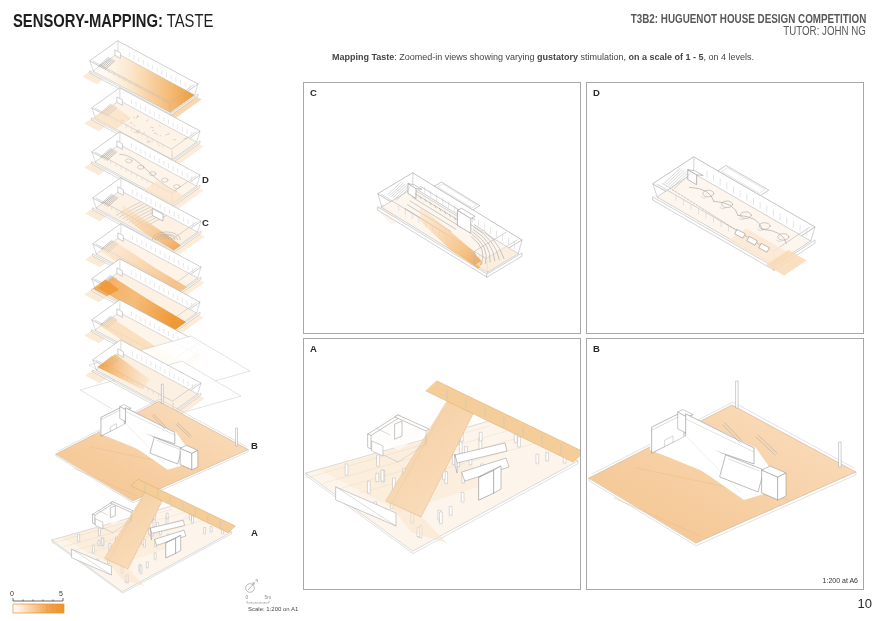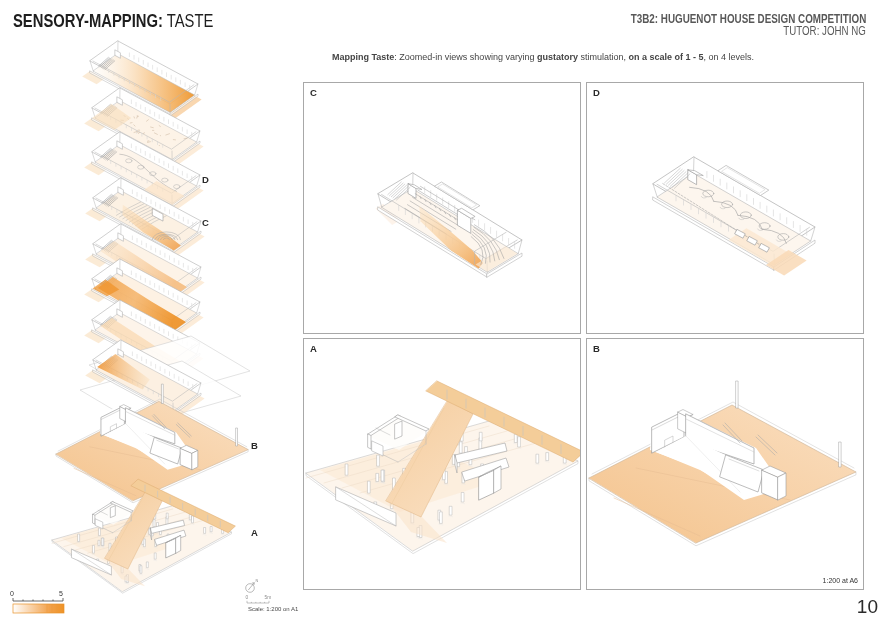--- a/index.html
+++ b/index.html
@@ -589,17 +589,17 @@
 <rect x="736.0" y="381.0" width="2.1" height="27.0" fill="#ffffff" stroke="#a8a8a8" stroke-width="0.55"></rect>
 <rect x="839.0" y="442.0" width="2.1" height="25.0" fill="#ffffff" stroke="#a8a8a8" stroke-width="0.55"></rect>
 </g>
     </g>
 </svg>
 <div class="abs" style="left:310px;top:87px;font-size:9.5px;font-weight:bold;color:#2a2a2a;">C</div>
 <div class="abs" style="left:593px;top:87px;font-size:9.5px;font-weight:bold;color:#2a2a2a;">D</div>
 <div class="abs" style="left:310px;top:343px;font-size:9.5px;font-weight:bold;color:#2a2a2a;">A</div>
 <div class="abs" style="left:593px;top:343px;font-size:9.5px;font-weight:bold;color:#2a2a2a;">B</div>
 <div class="abs" style="right:21px;top:577px;font-size:7px;color:#333;">1:200 at A6</div>
-<div class="abs" style="right:1px;top:596px;font-size:19px;color:#2a2a2a;margin-left:48px;">10</div>
+<div class="abs" style="right:7px;top:596px;font-size:13px;color:#2a2a2a;margin-left:48px;">10</div>
 <div class="abs" style="left:248px;top:606px;font-size:6px;color:#4a4a4a;">Scale: 1:200 on A1</div>
 <div class="abs" style="left:202px;top:174px;font-size:9.5px;font-weight:bold;color:#2a2a2a;">D</div>
 <div class="abs" style="left:202px;top:217px;font-size:9.5px;font-weight:bold;color:#2a2a2a;">C</div>
 <div class="abs" style="left:251px;top:440px;font-size:9.5px;font-weight:bold;color:#2a2a2a;">B</div>
 <div class="abs" style="left:251px;top:527px;font-size:9.5px;font-weight:bold;color:#2a2a2a;">A</div>
 </body></html>

